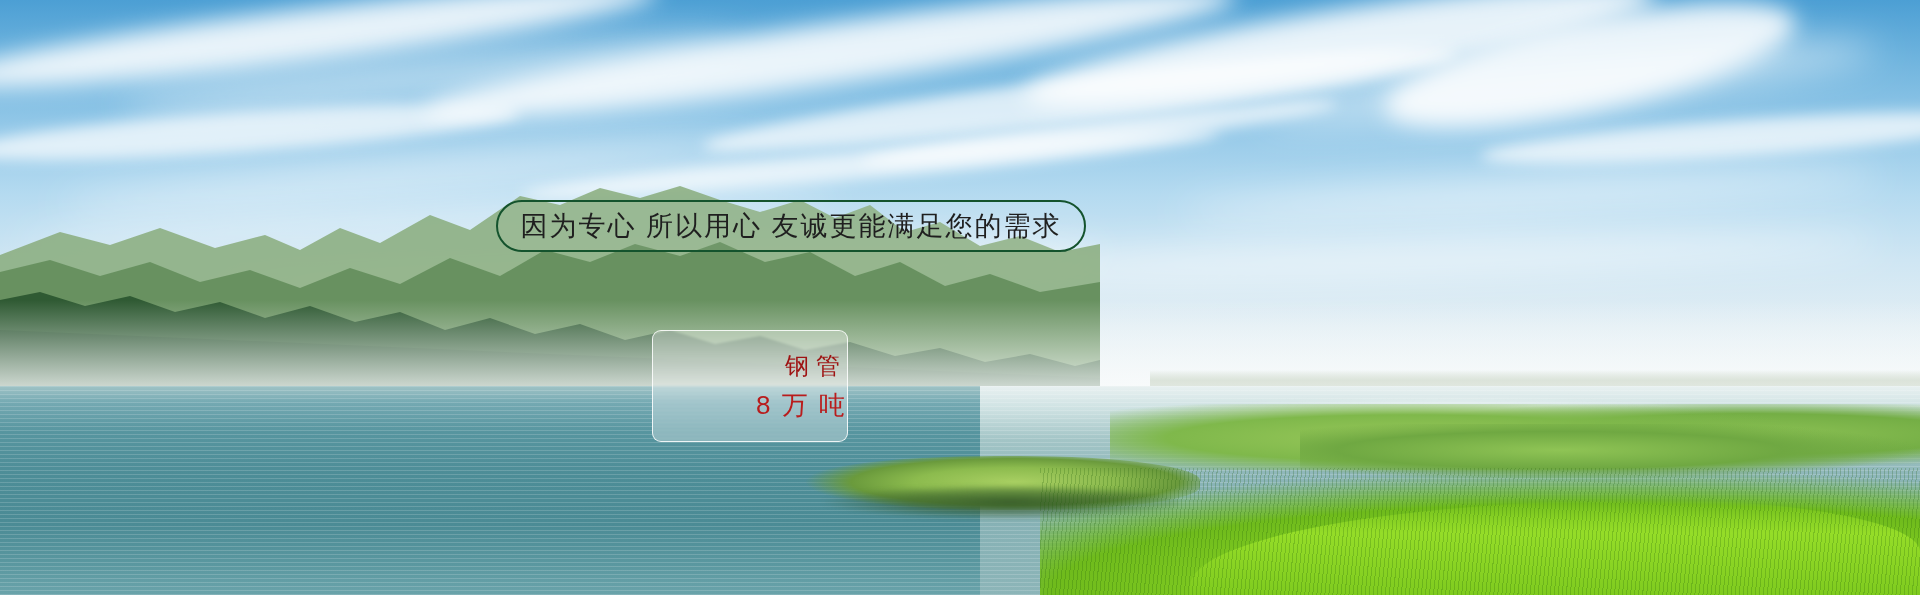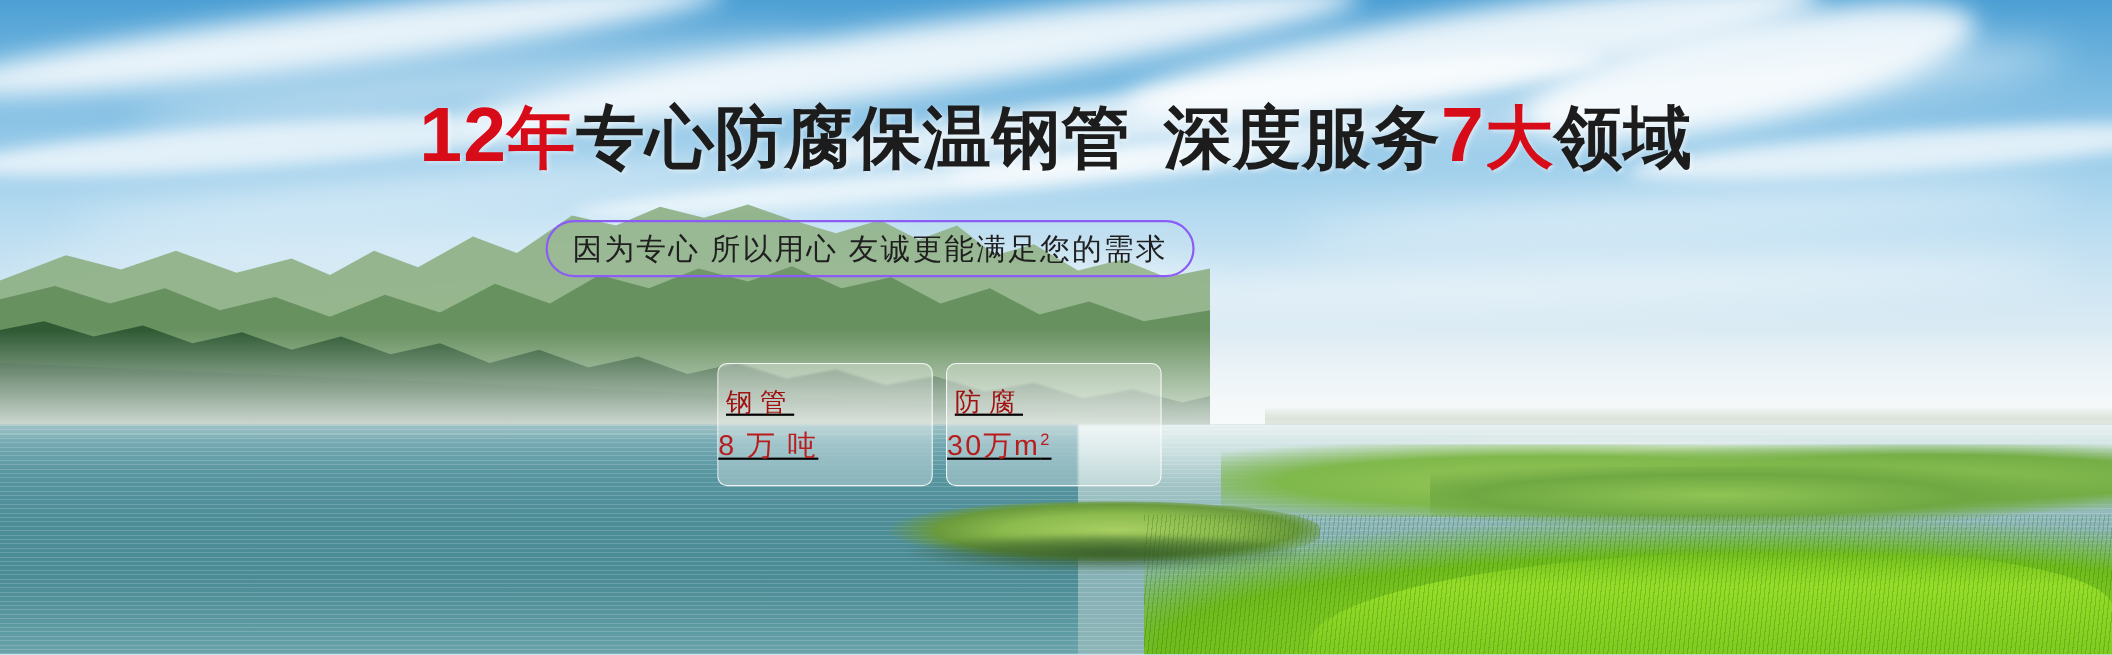--- a/index.html
+++ b/index.html
@@ -159,42 +159,41 @@
     text-shadow:2px 2px 4px rgba(255,255,255,.45);
   }
   .headline .red{ color:#d80c18; }
   .headline .num{ font-size:70px; }
   .headline .gap{ display:inline-block; width:30px; }
 
   .pill{
     position:absolute;
     left:496px; top:200px;
     width:590px; height:52px;
-    border:2px solid #8b5cf6;
+    border:2px solid #14532d;
     border-radius:26px;
     display:flex; align-items:center; justify-content:center;
     font-size:27px; color:#1f1f1f; letter-spacing:2px;
     background:rgba(255,255,255,.06);
   }
 
   
   .cards{
     position:absolute; left:652px; top:330px;
     display:flex; gap:12px;
   }
   .card{
     width:196px; height:112px;
     border:1px solid rgba(255,255,255,.85);
     border-radius:9px;
     background:rgba(255,255,255,.30);
     backdrop-filter:blur(1px);
     display:flex; flex-direction:column;
-    align-items:flex-start; justify-content:center;
+    align-items:flex-end; justify-content:center;
     gap:6px;
-    text-decoration:underline;
   }
   .card .label{
     font-size:24px; color:#9e1212; letter-spacing:7px; text-indent:7px;
     font-weight:500;
   }
   .card .value{
     font-size:26px; color:#b91c1c; letter-spacing:2px;
   }
   .card .value sup{ font-size:15px; vertical-align:super; }
 </style>
@@ -255,40 +254,31 @@
   <div class="marsh"></div>
   <div class="marsh2"></div>
   <div class="island">
     <div class="top"></div>
     <div class="dark"></div>
   </div>
   <div class="grass-fore"></div>
   <div class="grass-fore2"></div>
   <div class="grass-blades"></div>
 
-  <div class="headline">
-    <span class="red num">12</span><span class="red">年</span><span>专心防腐保温钢管</span><span class="gap"></span><span>深度服务</span><span class="red num">7</span><span class="red">大</span><span>领域</span>
-  </div>
 
   <div class="pill">
     <span>因为专心 所以用心  友诚更能满足您的需求</span>
   </div>
 
   <div class="cards">
 
     <div class="card">
       <div class="label">钢管</div>
       <div class="value">
         <span>8 万 吨</span>
       </div>
     </div>
 
-    <div class="card">
-      <div class="label">防腐</div>
-      <div class="value">
-        <span>30万m</span><sup>2</sup>
-      </div>
-    </div>
 
 
   </div>
 
 </div>
 
 </body></html>

